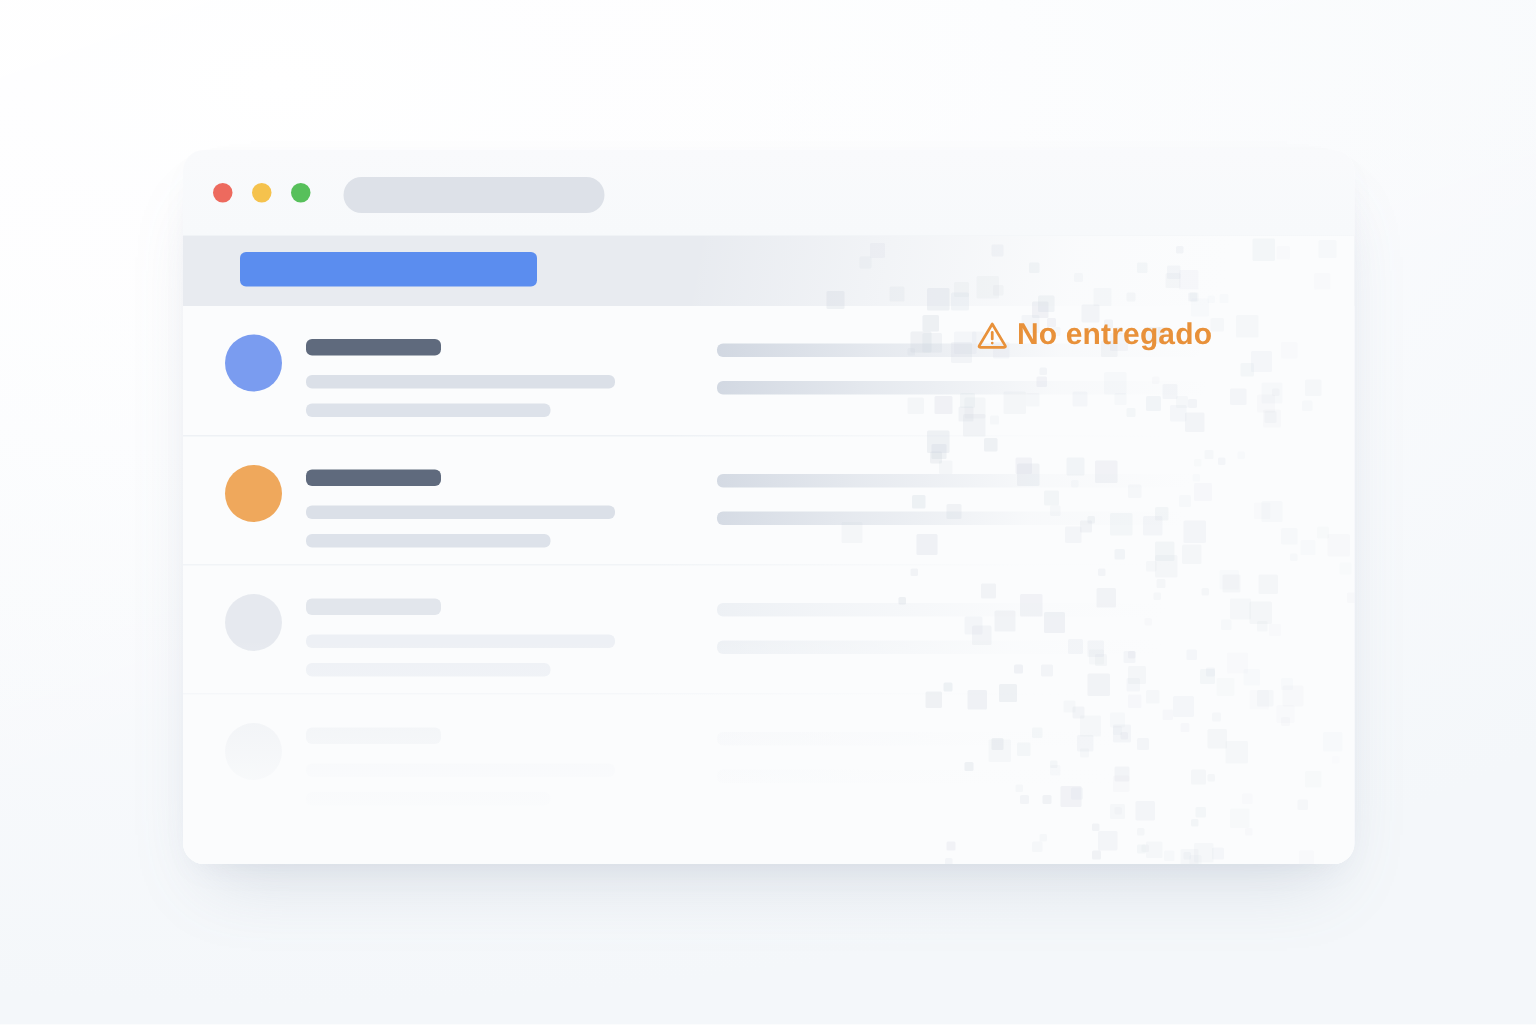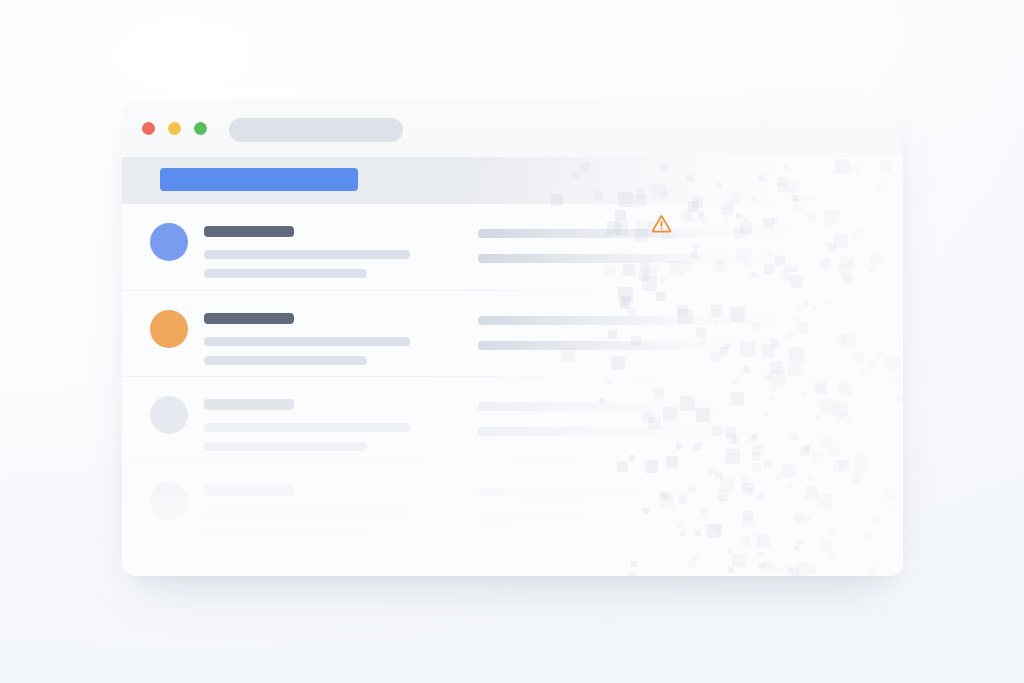--- a/index.html
+++ b/index.html
@@ -533,16 +533,17 @@
       </div>
 
     <div id="warning">
       <span id="warning-icon">
         <svg viewBox="0 0 24 24" fill="none" stroke="currentColor" stroke-width="1.9" stroke-linecap="round" stroke-linejoin="round">
           <path d="M12 4.2 L21 19.2 Q21.6 20.4 20.3 20.4 L3.7 20.4 Q2.4 20.4 3 19.2 Z"></path>
           <line x1="12" y1="10" x2="12" y2="14.6"></line>
           <circle cx="12" cy="17.4" r="0.95" fill="currentColor" stroke="none"></circle>
         </svg>
       </span>
+      <span id="warning-text">No entregado</span>
     </div>
 
   </div>
 </div>
 
 </body></html>

